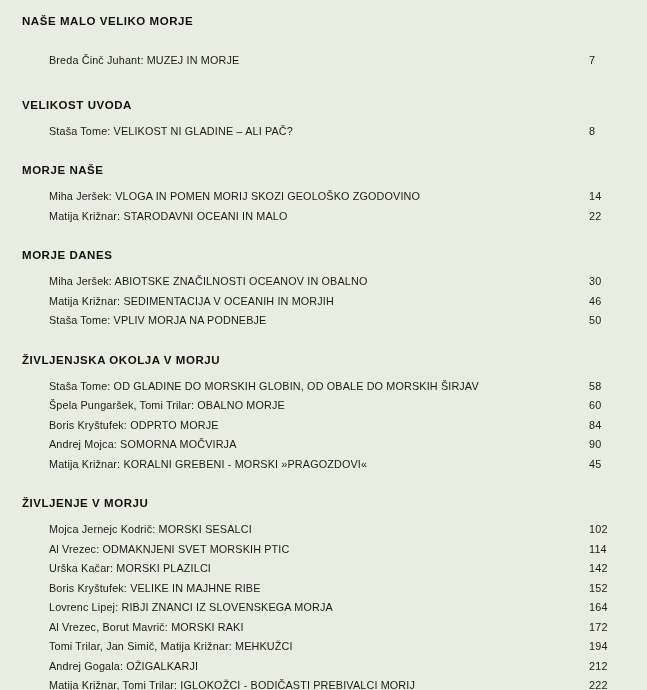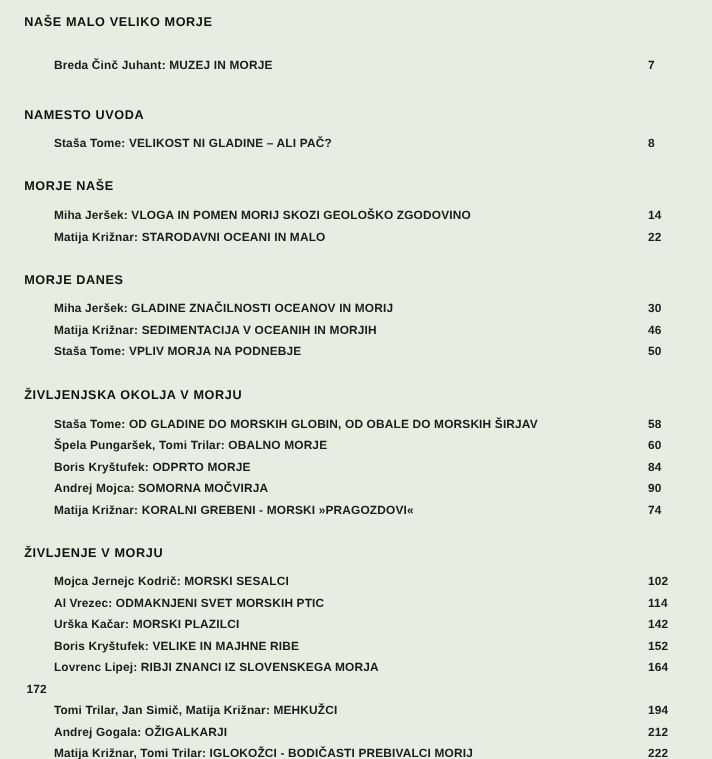--- a/index.html
+++ b/index.html
@@ -38,21 +38,20 @@
   }
   .entries {
     margin: 0;
     padding: 0;
   }
   .entry {
     display: flex;
     align-items: flex-start;
     justify-content: space-between;
     line-height: 19.5px;
-    font-weight: bold;
   }
   .entry-text {
     font-size: 10.8px;
     letter-spacing: 0.15px;
     color: #1b1b1b;
     padding-left: 27px;
     white-space: nowrap;
   }
   .entry-page {
     font-size: 10.8px;
@@ -80,21 +79,21 @@
         <div class="entry">
           <span class="entry-text">Breda Činč Juhant: MUZEJ IN MORJE</span>
           <span class="entry-page">7</span>
         </div>
       </div>
     </div>
 
     <div class="sp-xl"></div>
 
     <div class="section">
-      <div class="section-title">NAMESTO UVODA</div>
+      <div class="section-title">VELIKOST UVODA</div>
       <div class="gap-after-title"></div>
       <div class="entries">
         <div class="entry">
           <span class="entry-text">Staša Tome: VELIKOST NI GLADINE – ALI PAČ?</span>
           <span class="entry-page">8</span>
         </div>
       </div>
     </div>
 
     <div class="sp-lg"></div>
@@ -114,21 +113,21 @@
       </div>
     </div>
 
     <div class="sp-lg"></div>
 
     <div class="section">
       <div class="section-title">MORJE DANES</div>
       <div class="gap-after-title"></div>
       <div class="entries">
         <div class="entry">
-          <span class="entry-text">Miha Jeršek: GLADINE ZNAČILNOSTI OCEANOV IN MORIJ</span>
+          <span class="entry-text">Miha Jeršek: ABIOTSKE ZNAČILNOSTI OCEANOV IN OBALNO</span>
           <span class="entry-page">30</span>
         </div>
         <div class="entry">
           <span class="entry-text">Matija Križnar: SEDIMENTACIJA V OCEANIH IN MORJIH</span>
           <span class="entry-page">46</span>
         </div>
         <div class="entry">
           <span class="entry-text">Staša Tome: VPLIV MORJA NA PODNEBJE</span>
           <span class="entry-page">50</span>
         </div>
@@ -152,21 +151,21 @@
         <div class="entry">
           <span class="entry-text">Boris Kryštufek: ODPRTO MORJE</span>
           <span class="entry-page">84</span>
         </div>
         <div class="entry">
           <span class="entry-text">Andrej Mojca: SOMORNA MOČVIRJA</span>
           <span class="entry-page">90</span>
         </div>
         <div class="entry">
           <span class="entry-text">Matija Križnar: KORALNI GREBENI - MORSKI »PRAGOZDOVI«</span>
-          <span class="entry-page">74</span>
+          <span class="entry-page">45</span>
         </div>
       </div>
     </div>
 
     <div class="sp-lg"></div>
 
     <div class="section">
       <div class="section-title">ŽIVLJENJE V MORJU</div>
       <div class="gap-after-title"></div>
       <div class="entries">
@@ -184,20 +183,21 @@
         </div>
         <div class="entry">
           <span class="entry-text">Boris Kryštufek: VELIKE IN MAJHNE RIBE</span>
           <span class="entry-page">152</span>
         </div>
         <div class="entry">
           <span class="entry-text">Lovrenc Lipej: RIBJI ZNANCI IZ SLOVENSKEGA MORJA</span>
           <span class="entry-page">164</span>
         </div>
         <div class="entry">
+          <span class="entry-text">Al Vrezec, Borut Mavrič: MORSKI RAKI</span>
           <span class="entry-page">172</span>
         </div>
         <div class="entry">
           <span class="entry-text">Tomi Trilar, Jan Simič, Matija Križnar: MEHKUŽCI</span>
           <span class="entry-page">194</span>
         </div>
         <div class="entry">
           <span class="entry-text">Andrej Gogala: OŽIGALKARJI</span>
           <span class="entry-page">212</span>
         </div>

